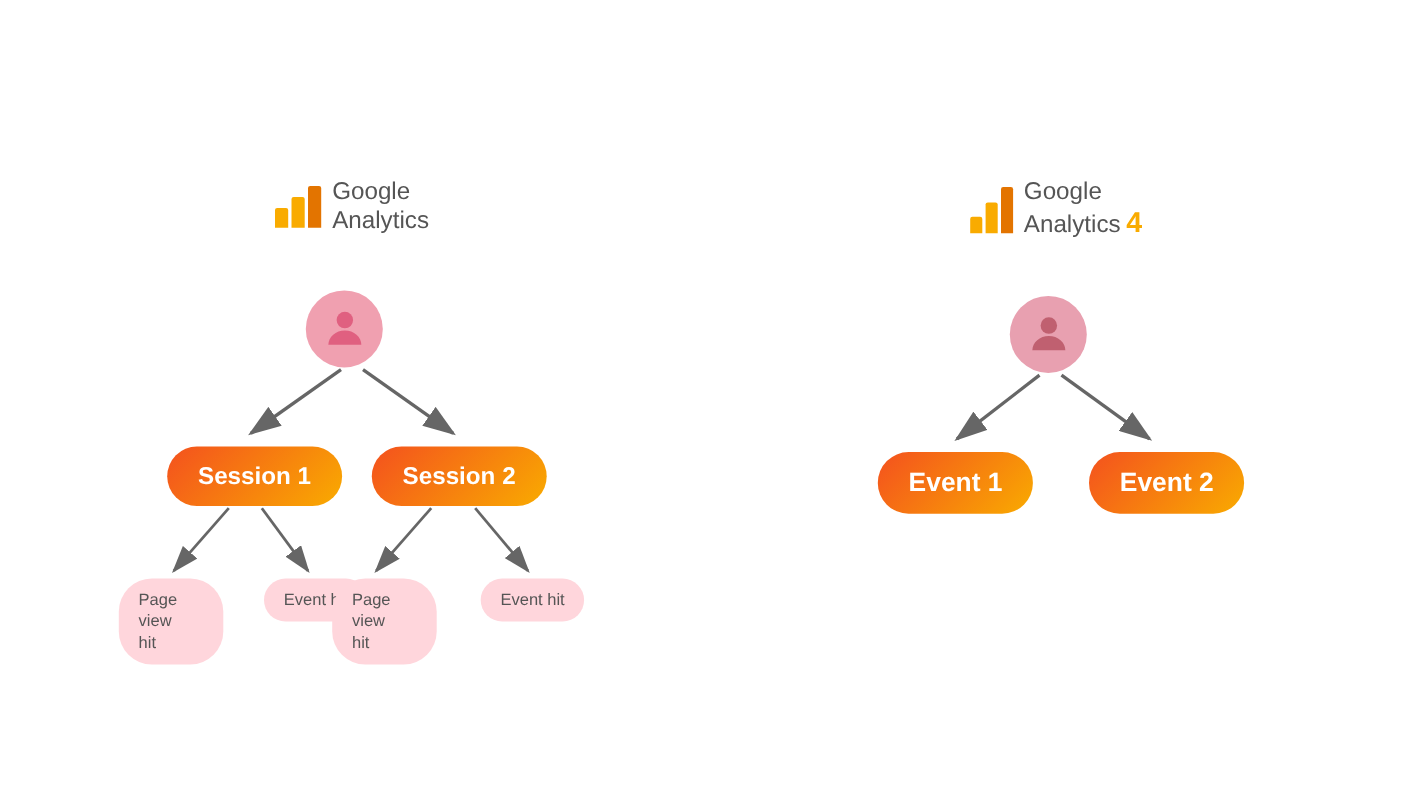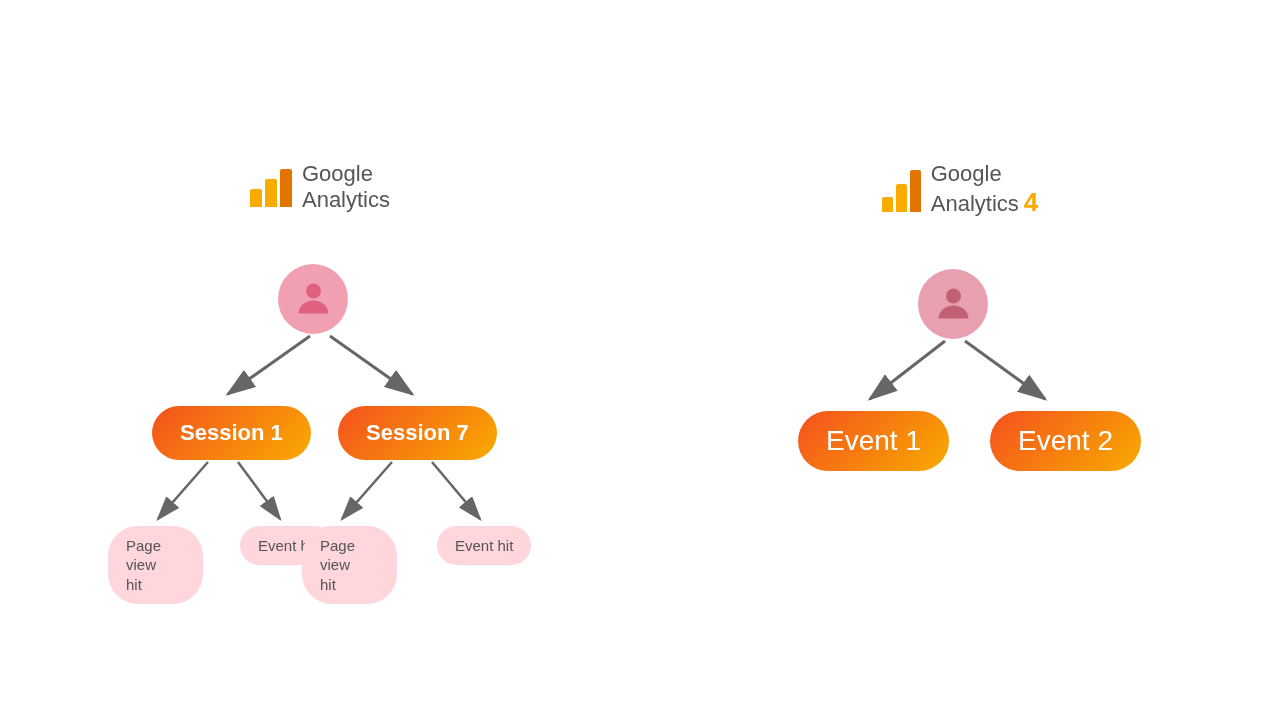--- a/index.html
+++ b/index.html
@@ -133,22 +133,22 @@
       font-weight: 700;
       color: white;
       background: linear-gradient(135deg, #f4511e, #f9ab00);
       white-space: nowrap;
       text-align: center;
     }
 
     .event-pill {
       padding: 14px 28px;
       border-radius: 50px;
-      font-size: 28px;
-      font-weight: 400;
+      font-size: 24px;
+      font-weight: 700;
       color: white;
       background: linear-gradient(135deg, #f4511e, #f9ab00);
       white-space: nowrap;
     }
 
     
     .hit-pill {
       padding: 10px 18px;
       border-radius: 30px;
       font-size: 15px;
@@ -220,21 +220,21 @@
 
       <div class="user-avatar pos-absolute" style="left:198px;top:0;">
         <svg viewBox="0 0 24 24" xmlns="http://www.w3.org/2000/svg">
           <circle cx="12" cy="8" r="4"></circle>
           <path d="M4 20c0-4 3.6-7 8-7s8 3 8 7"></path>
         </svg>
       </div>
 
       <div class="session-pill pos-absolute" style="left:72px;top:142px;">Session 1</div>
 
-      <div class="session-pill pos-absolute" style="left:258px;top:142px;">Session 7</div>
+      <div class="session-pill pos-absolute" style="left:258px;top:142px;">Session 2</div>
 
       <div class="hit-pill pos-absolute" style="left:28px;top:262px;width:95px;">Page view<br>hit</div>
 
       <div class="hit-pill pos-absolute" style="left:160px;top:262px;">Event hit</div>
 
       <div class="hit-pill pos-absolute" style="left:222px;top:262px;width:95px;">Page view<br>hit</div>
 
       <div class="hit-pill pos-absolute" style="left:357px;top:262px;">Event hit</div>
 
     </div>

